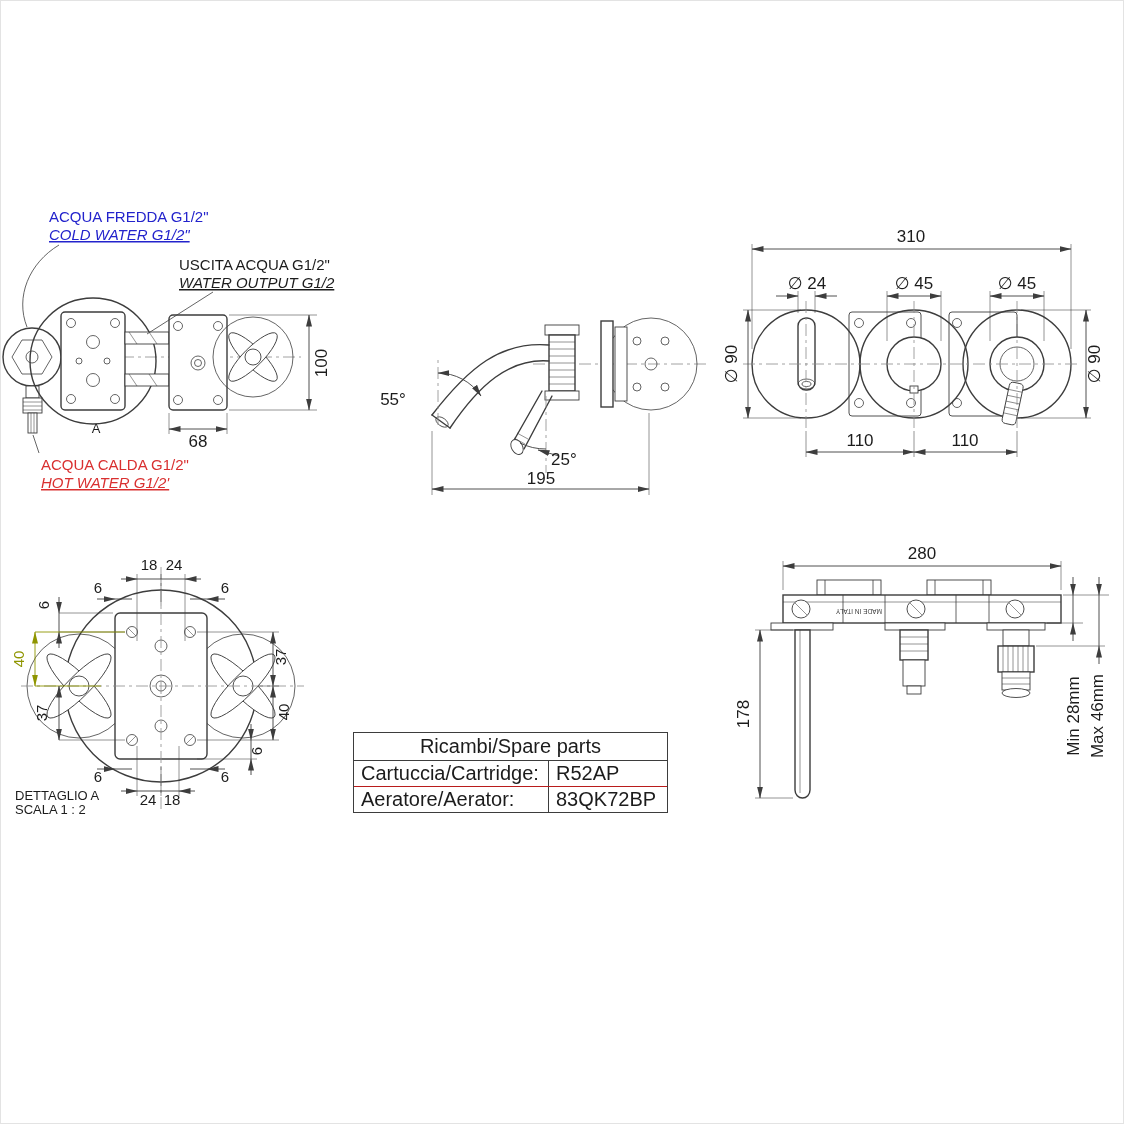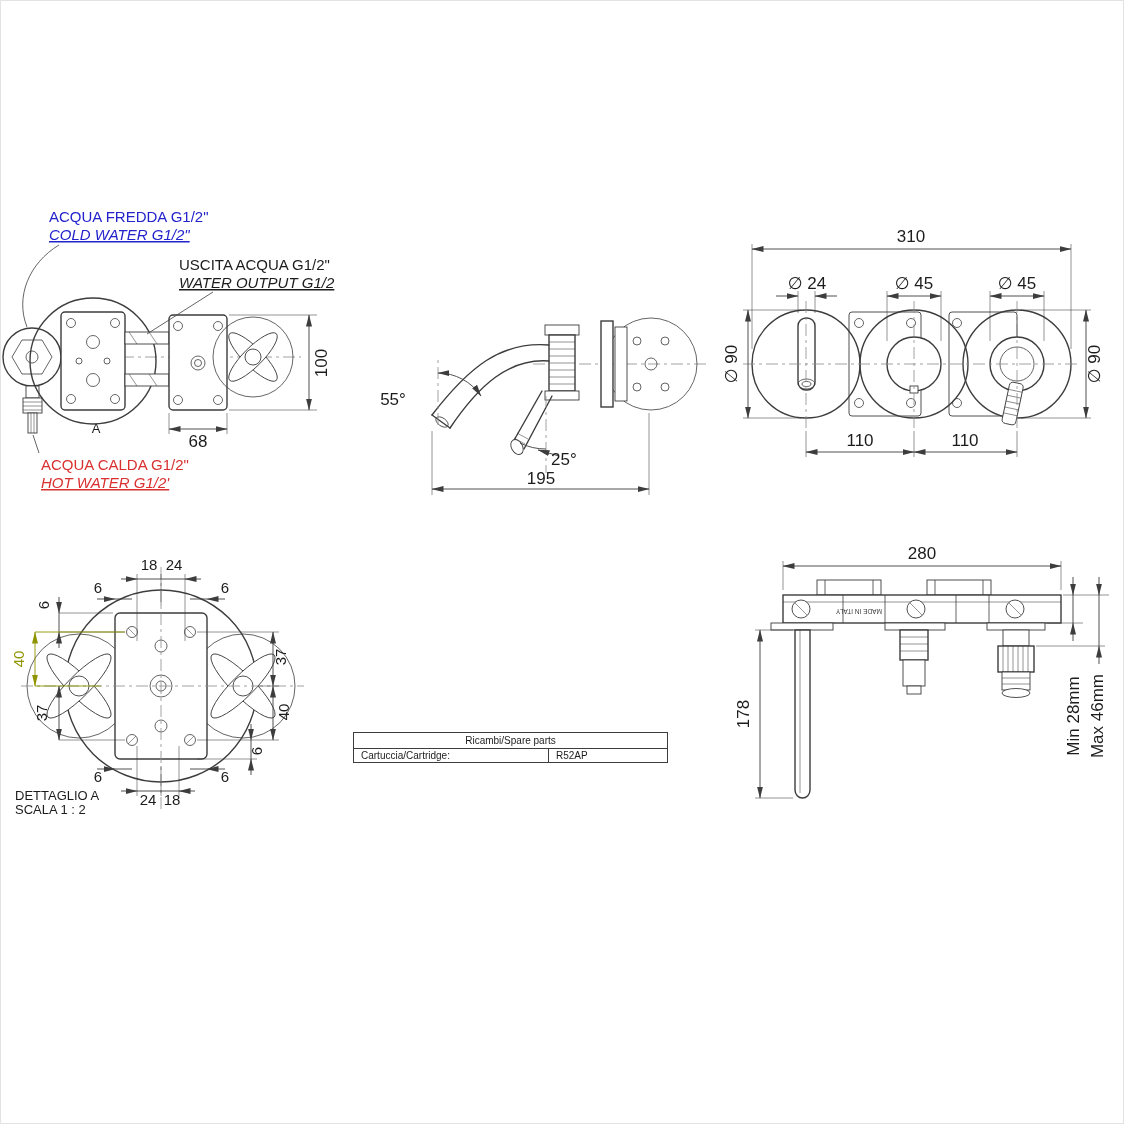--- a/index.html
+++ b/index.html
@@ -19,21 +19,21 @@
   .t17{font-size:17px}
   .t15{font-size:15px}
   .t13{font-size:13px}
   .t6{font-size:6.5px;fill:#3d3d3d}
   .it{font-style:italic;text-decoration:underline}
   .c-cold{fill:#2323cc}
   .c-hot{fill:#d93030}
   .c-olive{fill:#8f9500}
   .mid{text-anchor:middle}
   
-  .spares{position:absolute;left:352px;top:731px;width:313px;border:1.5px solid #3d3d3d;background:#fff;font-size:10px;color:#1c1c1c}
+  .spares{position:absolute;left:352px;top:731px;width:313px;border:1.5px solid #3d3d3d;background:#fff;font-size:20px;color:#1c1c1c}
   .sp-head{text-align:center;padding:2px 4px;border-bottom:1px solid #3d3d3d}
   .sp-row{display:flex;border-bottom:1px solid #b91c1c}
   .sp-row:last-child{border-bottom:none}
   .sp-label{flex:1;padding:1px 7px;border-right:1px solid #3d3d3d}
   .sp-val{width:104px;padding:1px 7px}
 </style>
 </head>
 <body>
 
 <div class="canvas">
@@ -430,14 +430,18 @@
     <text class="t17 mid" transform="rotate(-90 1102 715)" x="1102" y="715">Max 46mm</text>
   </g>
 </svg>
 
 <div class="spares">
   <div class="sp-head">Ricambi/Spare parts</div>
   <div class="sp-row">
     <div class="sp-label">Cartuccia/Cartridge:</div>
     <div class="sp-val">R52AP</div>
   </div>
+  <div class="sp-row">
+    <div class="sp-label">Aeratore/Aerator:</div>
+    <div class="sp-val">83QK72BP</div>
+  </div>
 </div>
 </div>
 
 </body></html>

